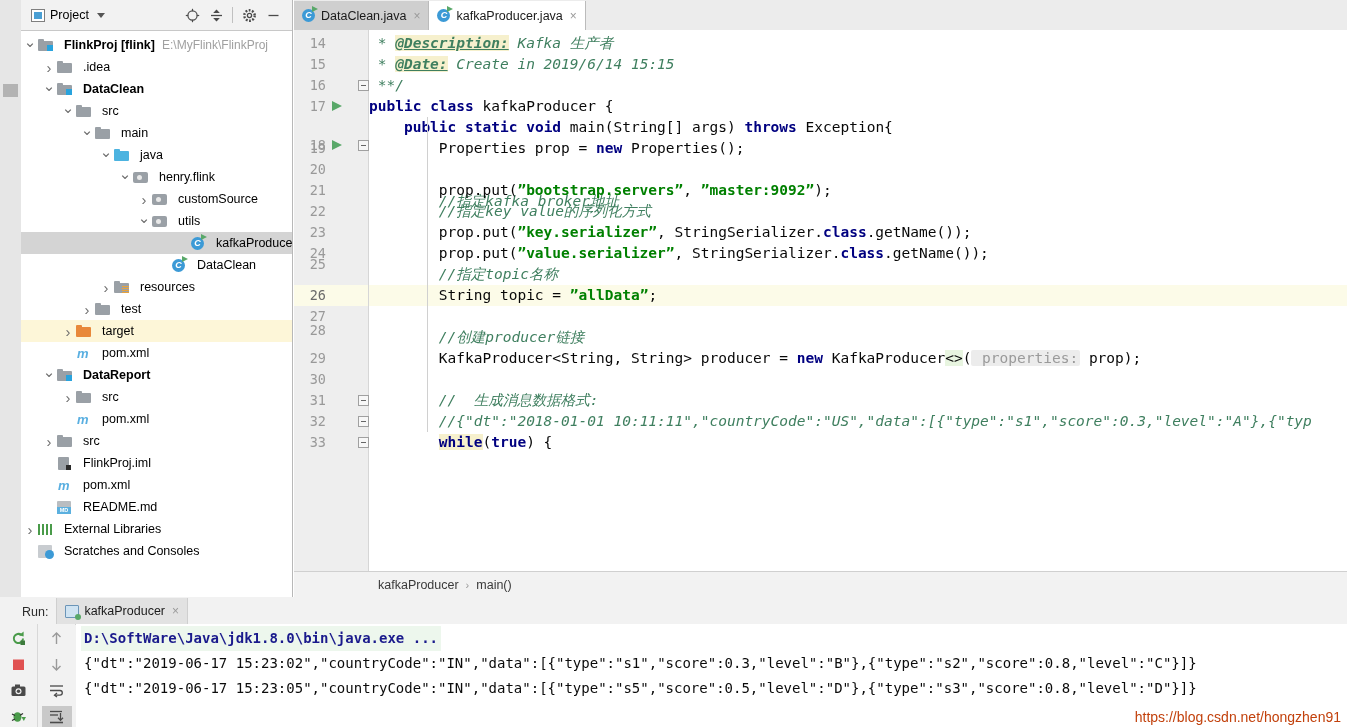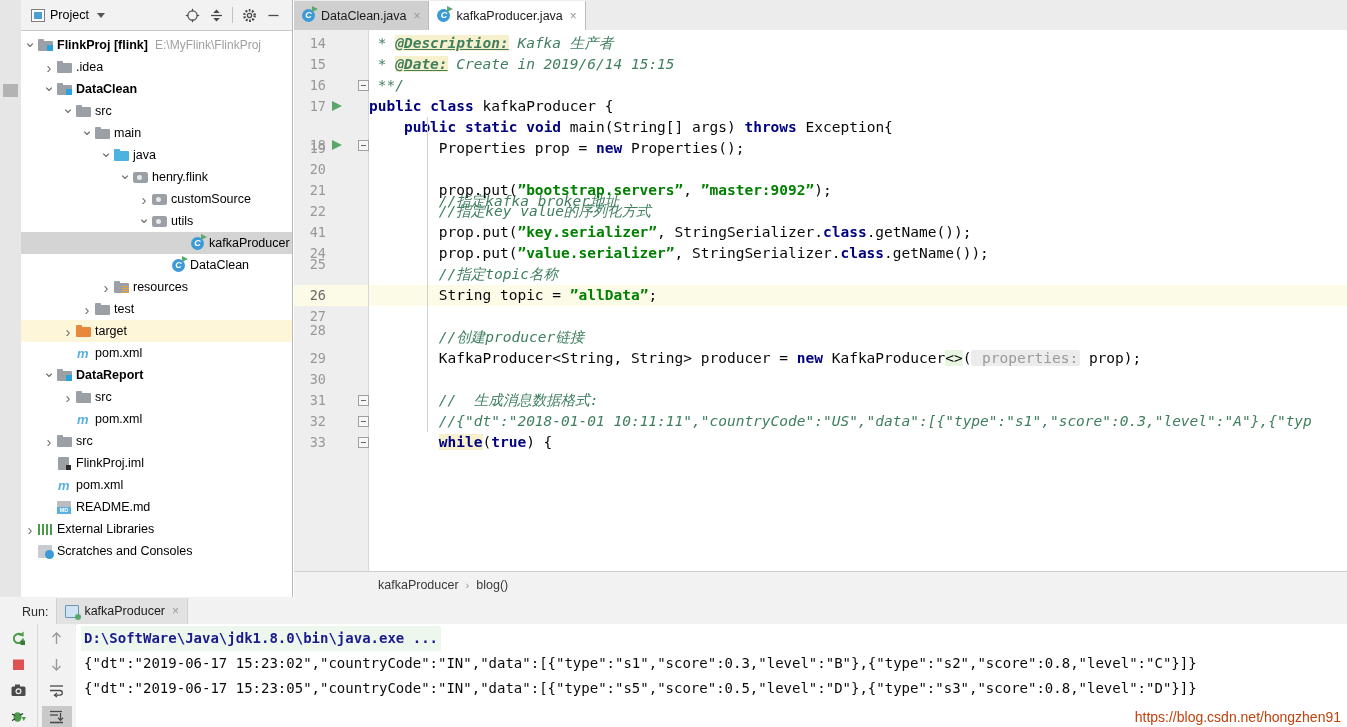--- a/index.html
+++ b/index.html
@@ -61,21 +61,21 @@
     overflow:hidden; padding-top:3px;
   }
   .trow {
     display:flex; align-items:center; height:22px; padding-left:2px;
     font-size:12.5px; color:#000; white-space:nowrap;
   }
   .trow.sel { background:#d4d4d4; }
   .trow.hl  { background:#fdf6d8; }
   .arrow { width:14px; text-align:center; color:#6e6e6e; font-size:10px; flex:0 0 14px; }
   .arrow.none { color:transparent; }
-  .tlabel { margin-left:3px; }
+  .tlabel { margin-left:10px; }
   .tlabel.bold { font-weight:bold; }
   .tpath { color:#a0a0a0; margin-left:7px; font-size:12px;}
   .ticon { flex:0 0 16px; width:16px; height:16px; position:relative; margin-left:1px;}
 
   
   .fld { width:15px;height:12px; position:absolute; top:2px; left:0;}
   .fld .tab { position:absolute;left:0;top:0;width:6px;height:3px;background:#9aa0a6;border-radius:1px 1px 0 0;}
   .fld .body { position:absolute;left:0;top:2px;width:15px;height:10px;background:#9aa0a6;border-radius:1px;}
   .fld.blue .tab{background:#4cb3e0;} .fld.blue .body{background:#4cb3e0;}
   .fld.orange .tab{background:#e8883a;} .fld.orange .body{background:#e8883a;}
@@ -537,21 +537,21 @@
           <div class="gutter-line" style="top: 129px;">
             <span class="num">20</span>
           </div>
           <div class="gutter-line" style="top: 150px;">
             <span class="num">21</span>
           </div>
           <div class="gutter-line" style="top: 171px;">
             <span class="num">22</span>
           </div>
           <div class="gutter-line" style="top: 192px;">
-            <span class="num">41</span>
+            <span class="num">23</span>
           </div>
           <div class="gutter-line" style="top: 213px;">
             <span class="num">24</span>
           </div>
           <div class="gutter-line" style="top: 224px;">
             <span class="num">25</span>
           </div>
           <div class="gutter-line cur" style="top: 255px;">
             <span class="num">26</span>
           </div>
@@ -602,21 +602,21 @@
           <div class="cline" style="top: 360px;">        <span class="cm">//  生成消息数据格式:</span></div>
           <div class="cline" style="top: 381px;">        <span class="cm">//{"dt":"2018-01-01 10:11:11","countryCode":"US","data":[{"type":"s1","score":0.3,"level":"A"},{"typ</span></div>
           <div class="cline" style="top: 402px;">        <span class="k while-hl">while</span>(<span class="k">true</span>) {</div>
           <div class="indent-guide" style="left: 58px; top: 87px; height: 315px;"></div>
         </div>
     </div>
 
     <div class="breadcrumb">
       <span>kafkaProducer</span>
       <span class="sep">›</span>
-      <span>blog()</span>
+      <span>main()</span>
     </div>
   </div>
 
   <div class="run-panel">
     <div class="run-tabbar">
       <span class="run-label">Run:</span>
       <div class="run-tab">
         <span class="ricon">
             <span class="box"></span>
             <span class="dot"></span>

